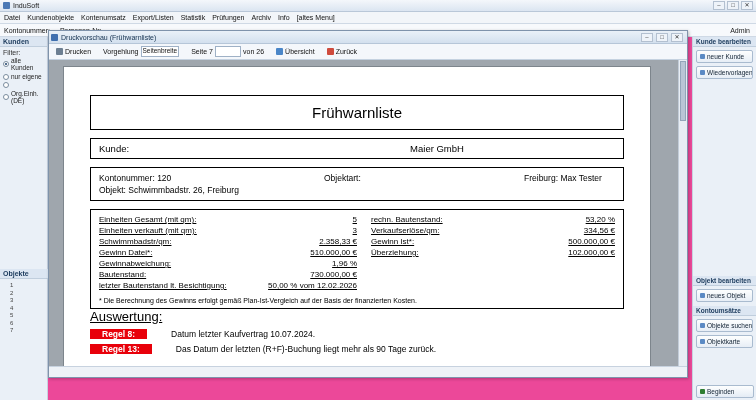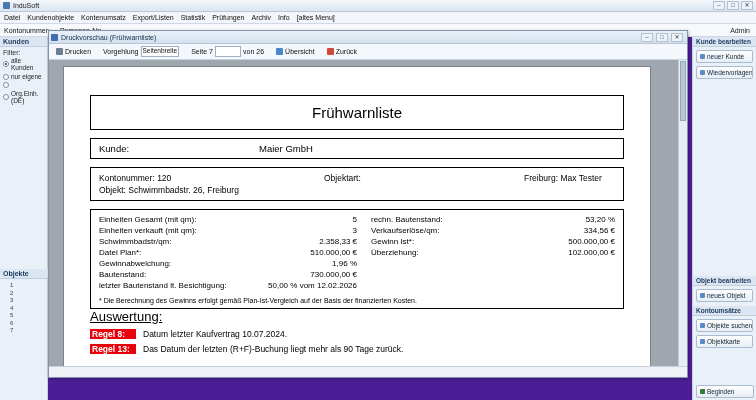--- a/index.html
+++ b/index.html
@@ -7,21 +7,21 @@
     margin: 0; padding: 0;
     width: 756px; height: 400px;
     overflow: hidden;
     font-family: "Liberation Sans", sans-serif;
     font-size: 9px;
     background: #d9e3ef;
   }
   #app {
     position: relative;
     width: 756px; height: 400px;
-    background: #4c1d95;
+    background: #ec4899;
   }
 
   
   .app-titlebar {
     height: 12px;
     background: linear-gradient(#f4f7fb, #dbe5f1);
     border-bottom: 1px solid #b9c7d8;
     display: flex; align-items: center;
     padding: 0 3px;
     font-size: 7px;
@@ -273,31 +273,32 @@
   .box {
     border: 1px solid #000;
     margin-top: 8px;
     padding: 4px 8px;
   }
   .kunde-row {
     display: flex;
     font-size: 9.5px;
   }
   .kunde-row .lbl { width: 160px; }
-  .kunde-row .val { flex: 1; }
+  .kunde-row .val { flex: 1; text-align: center; }
 
   .info-box { font-size: 8.5px; line-height: 12px; }
   .info-line1 { display: flex; gap: 40px; }
   .info-line1 .c1 { width: 185px; }
   .info-line1 .c2 { width: 160px; }
   .info-line1 .c3 { flex: 1; }
 
   .data-box { font-size: 8px; }
   .data-grid {
     display: flex;
+    text-decoration: underline;
   }
   .data-col { width: 50%; }
   .data-row {
     display: flex;
     line-height: 11px;
   }
   .data-row .k { flex: 1; }
   .data-row .v { text-align: right; width: 92px; }
   .footnote {
     font-size: 7px;
@@ -311,22 +312,22 @@
   .rule-line {
     display: flex;
     align-items: center;
     margin-top: 5px;
     font-size: 8.5px;
   }
   .rule-badge {
     background: #e8000a;
     color: #fff;
     font-weight: bold;
-    padding: 0 2px;
-    margin-right: 7px;
+    padding: 0 12px;
+    margin-right: 24px;
     min-width: 46px;
   }
 
   .scroll-v {
     position: absolute;
     right: 0; top: 0; bottom: 0;
     width: 9px;
     background: #e8edf3;
     border-left: 1px solid #c2ccd8;
   }
@@ -517,21 +518,21 @@
               </div>
               <div class="data-row">
                 <span class="k">Einheiten verkauft (mit qm):</span>
                 <span class="v">3</span>
               </div>
               <div class="data-row">
                 <span class="k">Schwimmbadstr/qm:</span>
                 <span class="v">2.358,33 €</span>
               </div>
               <div class="data-row">
-                <span class="k">Datei Plan*:</span>
+                <span class="k">Gewinn Datei*:</span>
                 <span class="v">510.000,00 €</span>
               </div>
               <div class="data-row">
                 <span class="k">Gewinnabweichung:</span>
                 <span class="v">1,96 %</span>
               </div>
               <div class="data-row">
                 <span class="k">Bautenstand:</span>
                 <span class="v">730.000,00 €</span>
               </div>

